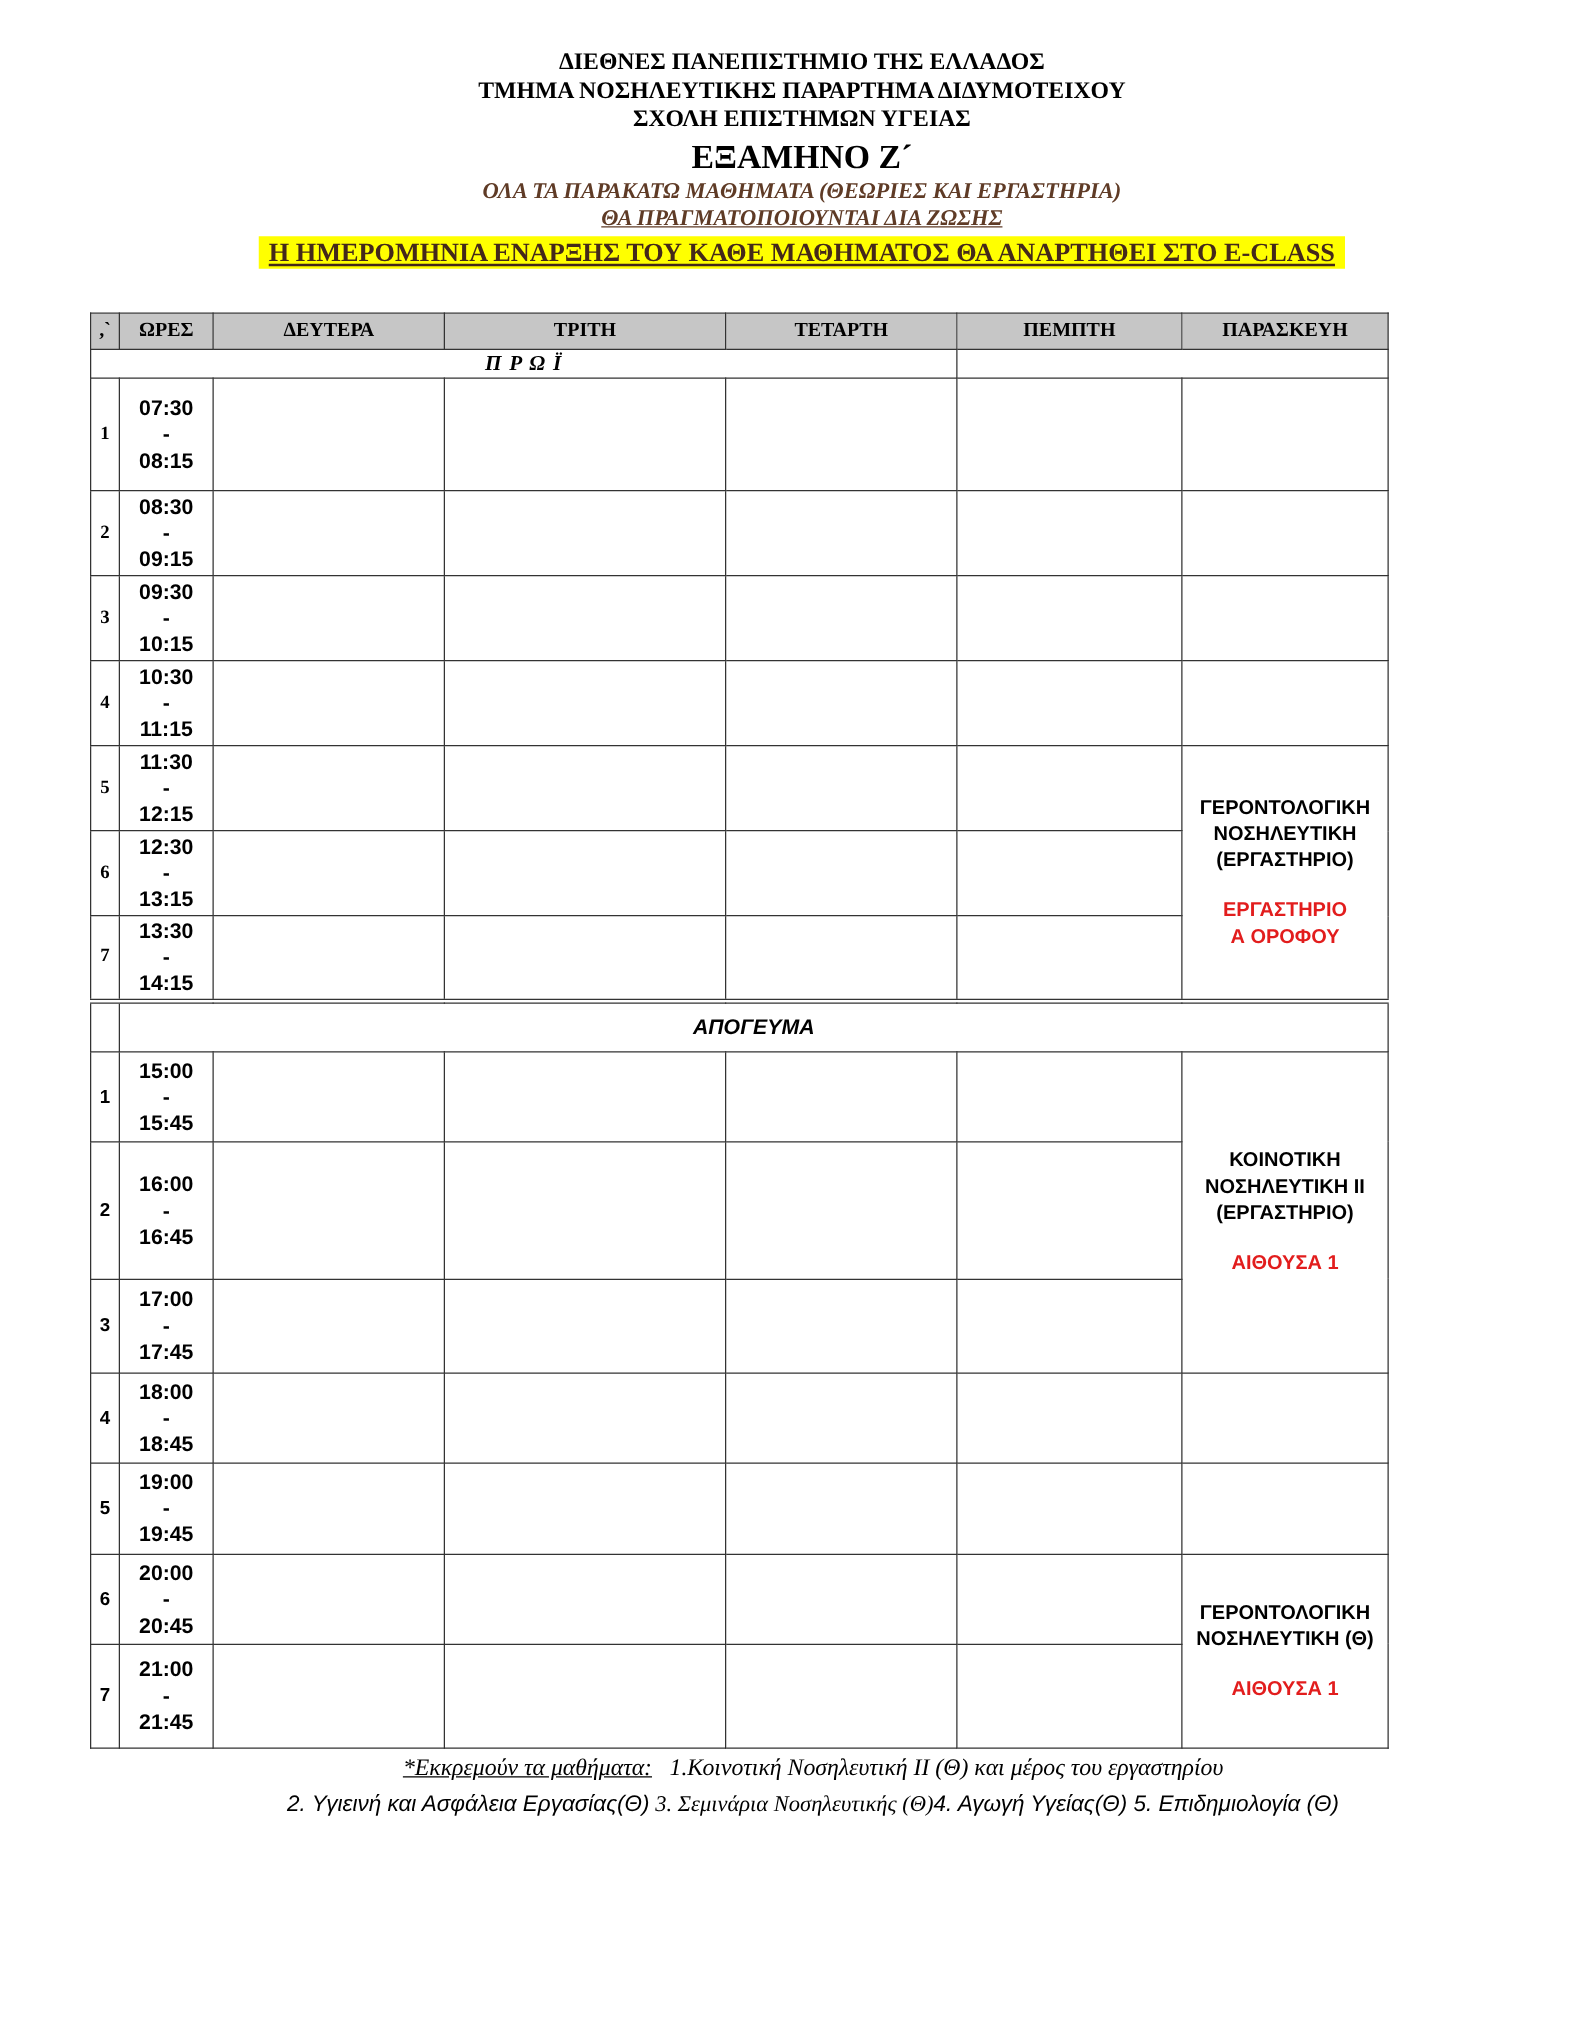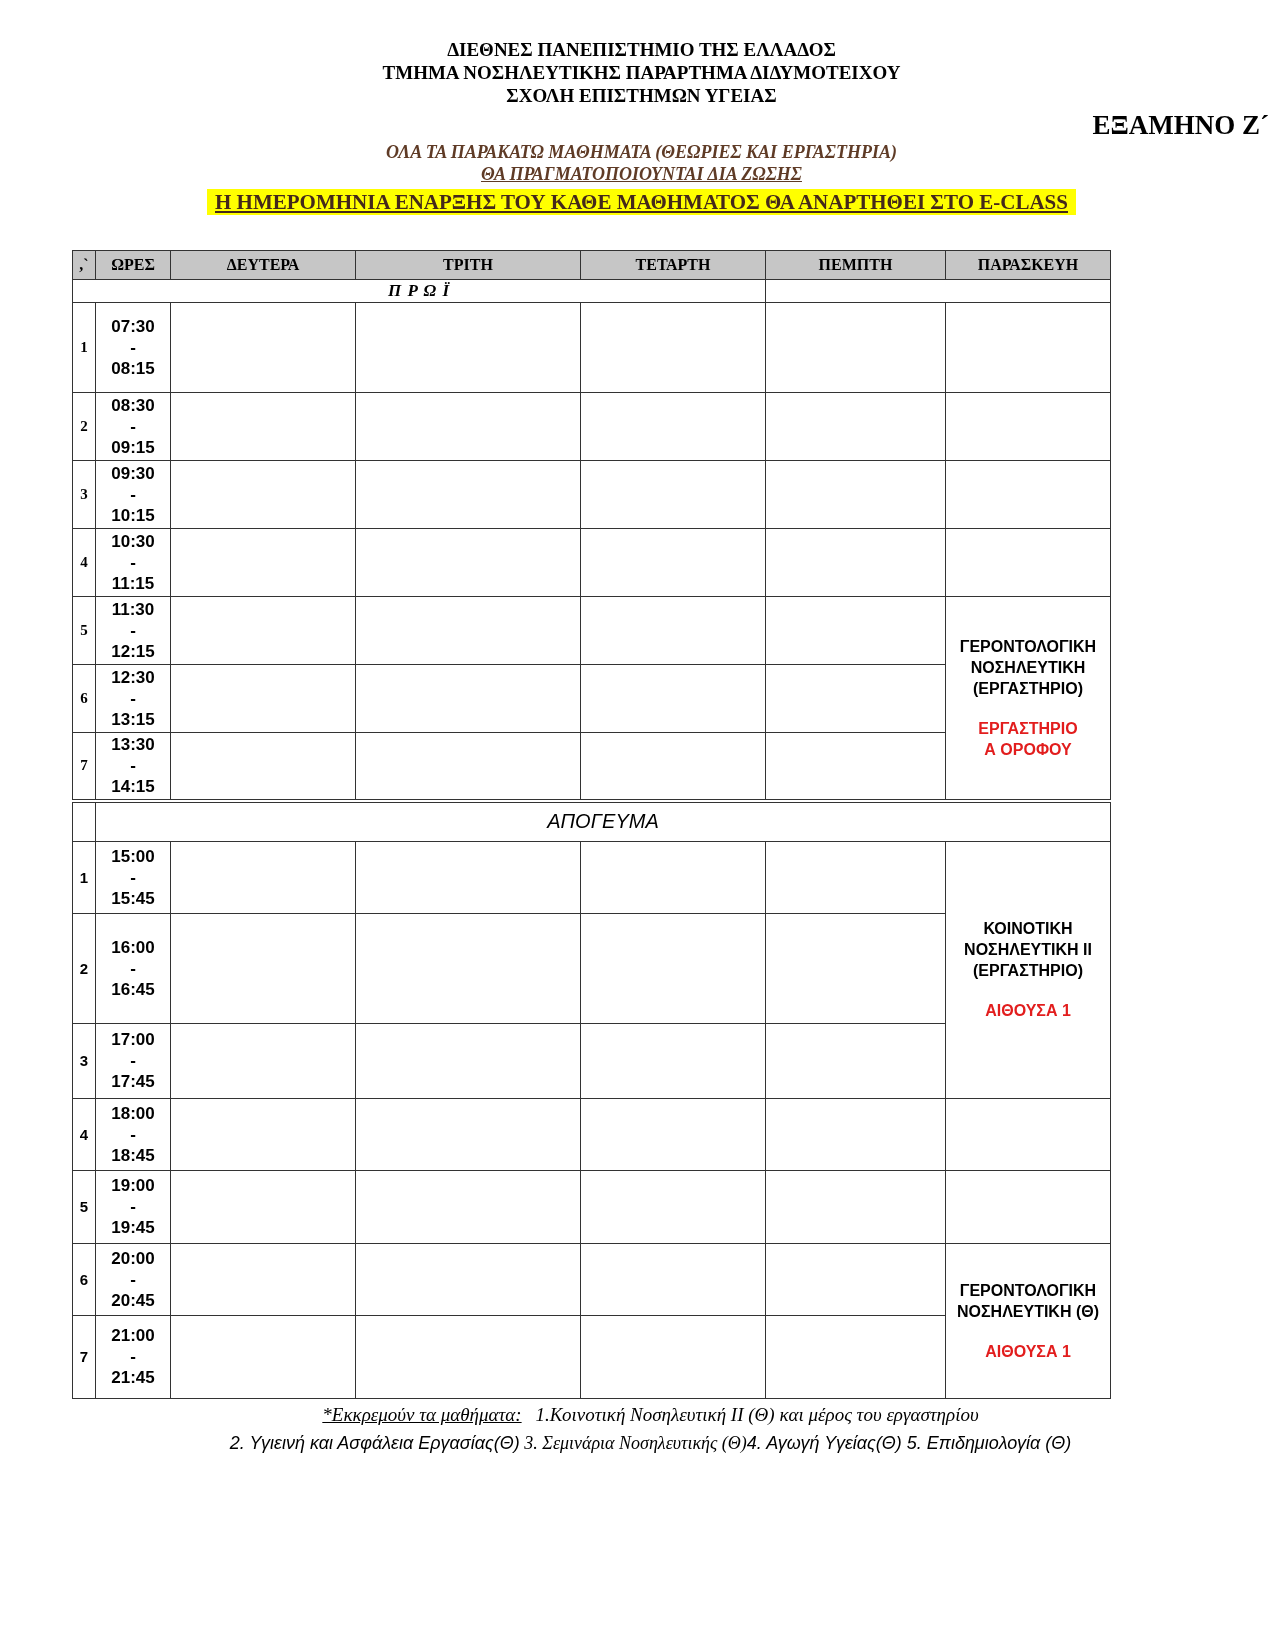--- a/index.html
+++ b/index.html
@@ -8,21 +8,21 @@
     width:1269px;height:1627px;background:#ffffff;color:#000;
     font-family:"Liberation Serif","DejaVu Serif",serif;
     position:relative;overflow:hidden;
   }
   .page{position:absolute;inset:0;padding-left:14px;}
 
   
   .doc-header{padding-top:38px;text-align:center;}
   .h-line{font-weight:bold;font-size:19px;line-height:23px;}
   .h-line.underline{text-decoration:underline;}
-  .semester-title{font-weight:bold;font-size:27px;line-height:32px;margin-top:2px;text-align:right;}
+  .semester-title{font-weight:bold;font-size:27px;line-height:32px;margin-top:2px;}
   .notice{font-weight:bold;font-style:italic;font-size:18px;line-height:22px;
           color:var(--notice_brown,#5f3b26);}
   .notice.underline{text-decoration:underline;}
   .highlight-wrap{margin-top:4px;text-align:center;}
   .highlight{display:inline-block;background:var(--highlight_yellow,#ffff00);
              color:var(--highlight_text,#44291a);font-weight:bold;font-size:21px;
              line-height:26px;text-decoration:underline;padding:0 8px;}
 
   
   table.timetable{
@@ -35,21 +35,21 @@
   .timetable thead th{
     background:var(--header_gray,#c6c6c6);
     font-family:"Liberation Serif","DejaVu Serif",serif;
     font-size:16px;font-weight:bold;height:28px;
   }
   tr.proi-row td{
     height:22px;font-style:italic;font-weight:bold;font-size:17px;
     font-family:"Liberation Serif","DejaVu Serif",serif;letter-spacing:1px;
   }
   tr.band-row td{
-    height:38px;font-style:italic;font-weight:normal;font-size:20px;
+    height:38px;font-style:italic;font-weight:bold;font-size:17px;
     font-family:"Liberation Sans","DejaVu Sans",sans-serif;
     border-top:4px double #333;
   }
   .num-cell{font-weight:bold;font-size:15px;}
   tr.m .num-cell{font-family:"Liberation Serif","DejaVu Serif",serif;}
   tr.a .num-cell{font-family:"Liberation Sans","DejaVu Sans",sans-serif;}
   .time-cell{
     font-family:"Liberation Sans","DejaVu Sans",sans-serif;
     font-weight:bold;font-size:17px;line-height:21px;
   }

